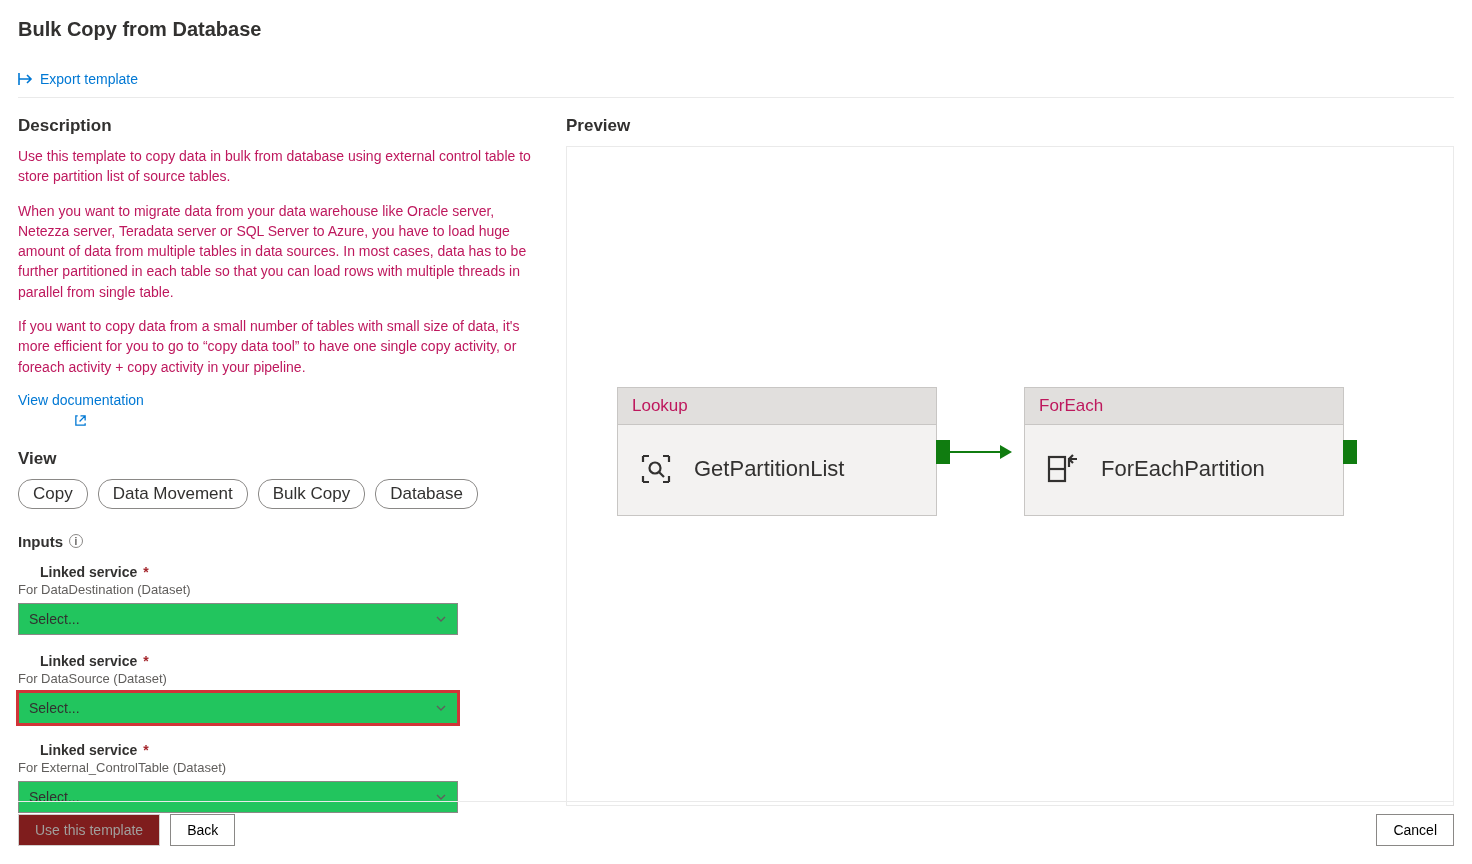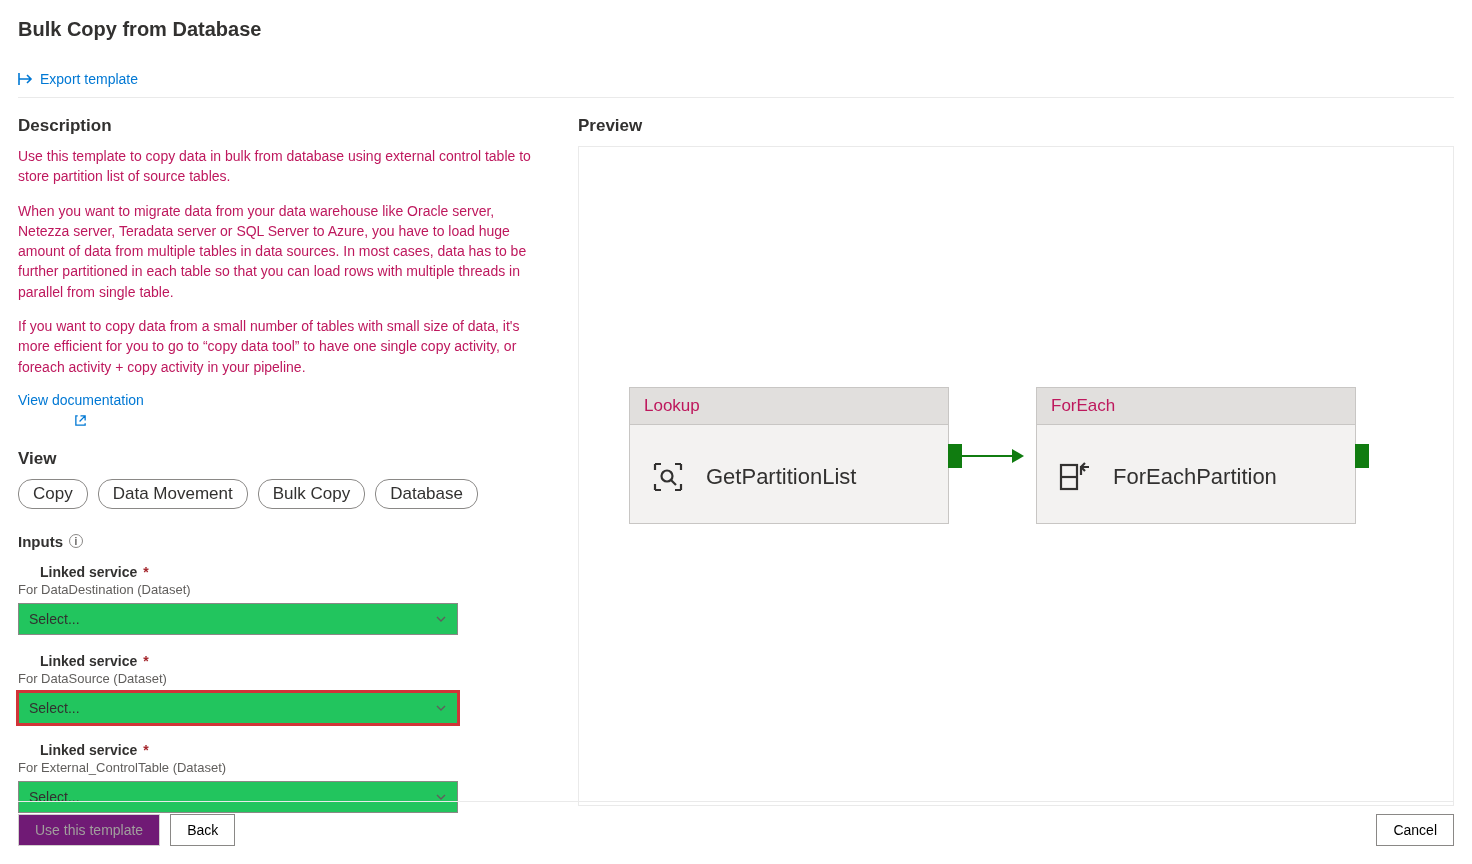--- a/index.html
+++ b/index.html
@@ -1,51 +1,51 @@
 <!DOCTYPE html>
 <html><head>
 <meta charset="utf-8">
 <style>
   * { box-sizing: border-box; }
   html, body { margin:0; padding:0; font-family: "Segoe UI", Arial, sans-serif; color:#323130; background:#fff; }
   .page { width:1472px; height:864px; position:relative; padding:18px; }
   .title { font-size:20px; font-weight:600; margin:0 0 24px 0; }
   .toolbar { display:flex; align-items:center; gap:6px; padding:6px 0 10px 0; border-bottom:1px solid #eaeaea; margin-bottom:18px; }
   .toolbar .export { color:#0078d4; font-size:14px; display:flex; align-items:center; gap:6px; cursor:pointer; }
-  .columns { display:flex; gap:40px; }
+  .columns { display:flex; gap:28px; }
   .left { width:520px; }
   .right { flex:1; }
   .section-h { font-size:17px; font-weight:600; margin:0 0 10px 0; }
   .desc p { font-size:14px; line-height:1.45; margin:0 0 14px 0; color:#be185d; }
   .doclink { color:#0078d4; font-size:14px; display:inline-flex; align-items:center; gap:6px; cursor:pointer; margin-bottom:22px;flex-direction:column; }
   .tags { display:flex; gap:10px; flex-wrap:wrap; margin-bottom:24px; margin-top:10px;}
   .tag { border:1px solid #8a8886; border-radius:14px; padding:4px 14px; font-size:17px; cursor:default; }
   .inputs-h { font-weight:600; font-size:15px; display:flex; align-items:center; gap:6px; margin-bottom:14px;}
   .field { margin-bottom:18px; }
   .field-label { font-size:14px; font-weight:600;margin-left:22px; }
   .field-label .req { color:#a4262c; margin-left:2px; }
   .field-sub { font-size:13px; color:#605e5c; margin:2px 0 6px 0; }
   .select { position:relative; width:440px; border:1px solid #8a8886; background:#22c55e; height:32px; display:flex; align-items:center; padding:0 10px; font-size:14px; cursor:pointer; color:#323130;}
   .select.highlight { outline:3px solid #d13438; outline-offset:-1px; }
   .select .chevron { margin-left:auto; }
   .preview-pane { border:1px solid #eaeaea; height:660px; position:relative; }
   .diagram { position:absolute; left:50px; top:240px; display:flex; align-items:center; }
   .node { width:320px; border:1px solid #c8c6c4; background:#f3f2f1; }
   .node-head { background:#e1dfdd; border-bottom:1px solid #c8c6c4; padding:8px 14px; font-size:17px; color:#be185d; }
-  .node-body { display:flex; align-items:center; gap:18px; padding:32px 18px 26px 18px; font-size:22px; }
+  .node-body { display:flex; align-items:center; gap:18px; padding:24px 18px 26px 18px; font-size:22px; }
   .port-out, .port-in { width:14px; height:24px; background:#107c10; }
   .port-out { margin-left:-1px; }
   .arrow-wrap { display:flex; align-items:center; }
   .arrow-line { height:2px; width:50px; background:#107c10; }
   .arrow-head { width:0;height:0;border-top:7px solid transparent;border-bottom:7px solid transparent;border-left:12px solid #107c10; }
   .gap { width:12px; }
   .node-icon { width:40px; height:40px; display:flex; align-items:center; justify-content:center; }
   .footer { position:absolute; left:18px; right:18px; bottom:18px; display:flex; align-items:center; border-top:1px solid #eaeaea; padding-top:12px;}
   .btn { height:32px; padding:0 16px; font-size:14px; border:1px solid #8a8886; background:#fff; cursor:pointer; }
-  .btn.disabled { color:#a19f9d; border-color:#d2d0ce; background:#701a75; cursor:default; }
+  .btn.disabled { color:#a19f9d; border-color:#d2d0ce; background:#7f1d1d; cursor:default; }
   .footer .spacer { flex:1; }
   .info-icon { width:14px;height:14px;border:1px solid #8a8886;border-radius:50%;display:inline-flex;align-items:center;justify-content:center;font-size:10px;color:#605e5c;}
   svg { display:block; }
 </style>
 </head>
 <body>
 
 <div class="page">
   <h1 class="title">Bulk Copy from Database</h1>
 

